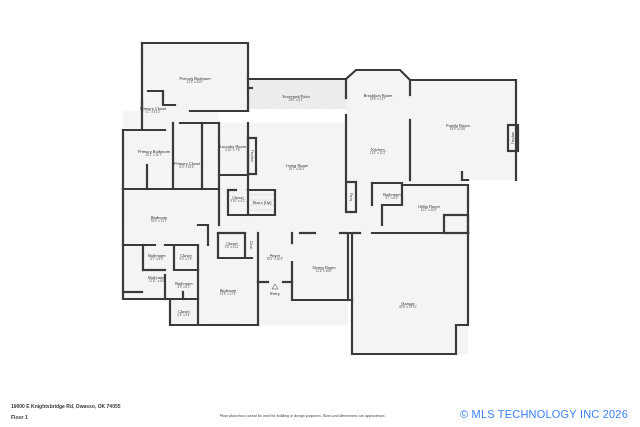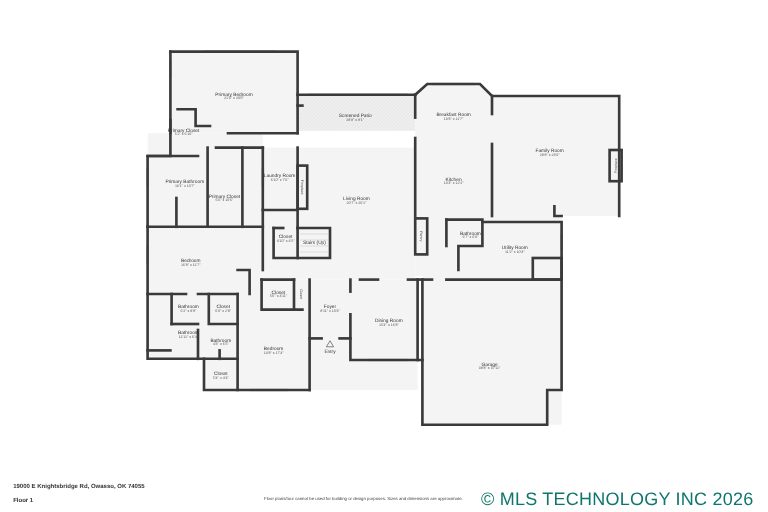--- a/index.html
+++ b/index.html
@@ -10,21 +10,21 @@
   .win { stroke:#c8c8c8; stroke-width:2.2; fill:none; }
   .hatch { fill:url(#hatch); }
   .lbl { position:absolute; transform:translate(-50%,-50%); text-align:center; color:#444; font-size:3.6px; line-height:1.25; white-space:nowrap; }
   .lbl .name { font-size:4px; color:#333; }
   .lbl .dim { font-size:3px; color:#555; }
   .vlbl { position:absolute; transform:translate(-50%,-50%) rotate(90deg); font-size:3px; color:#444; white-space:nowrap; }
   .vlbl.ccw { transform:translate(-50%,-50%) rotate(-90deg); }
   #footer-address { position:absolute; left:11px; top:403px; font-size:5px; color:#333; font-weight:bold; }
   #footer-floor { position:absolute; left:11px; top:414px; font-size:5px; color:#333; font-weight:bold; }
   #disclaimer { position:absolute; left:220px; top:414px; font-size:3.6px; color:#444; }
-  #watermark { position:absolute; right:12px; top:408px; font-size:15px; color:#0f766e; letter-spacing:0.2px; }
+  #watermark { position:absolute; right:12px; top:408px; font-size:11px; color:#3b82f6; letter-spacing:0.2px; }
 </style>
 </head>
 <body>
 
 <svg id="plan" viewBox="0 0 640 427" xmlns="http://www.w3.org/2000/svg">
   <defs>
     <pattern id="hatch" width="3" height="3" patternUnits="userSpaceOnUse">
       <rect width="3" height="3" fill="#efefef"></rect>
       <path d="M0 3 L3 0" stroke="#dcdcdc" stroke-width="0.5"></path>
     </pattern>

